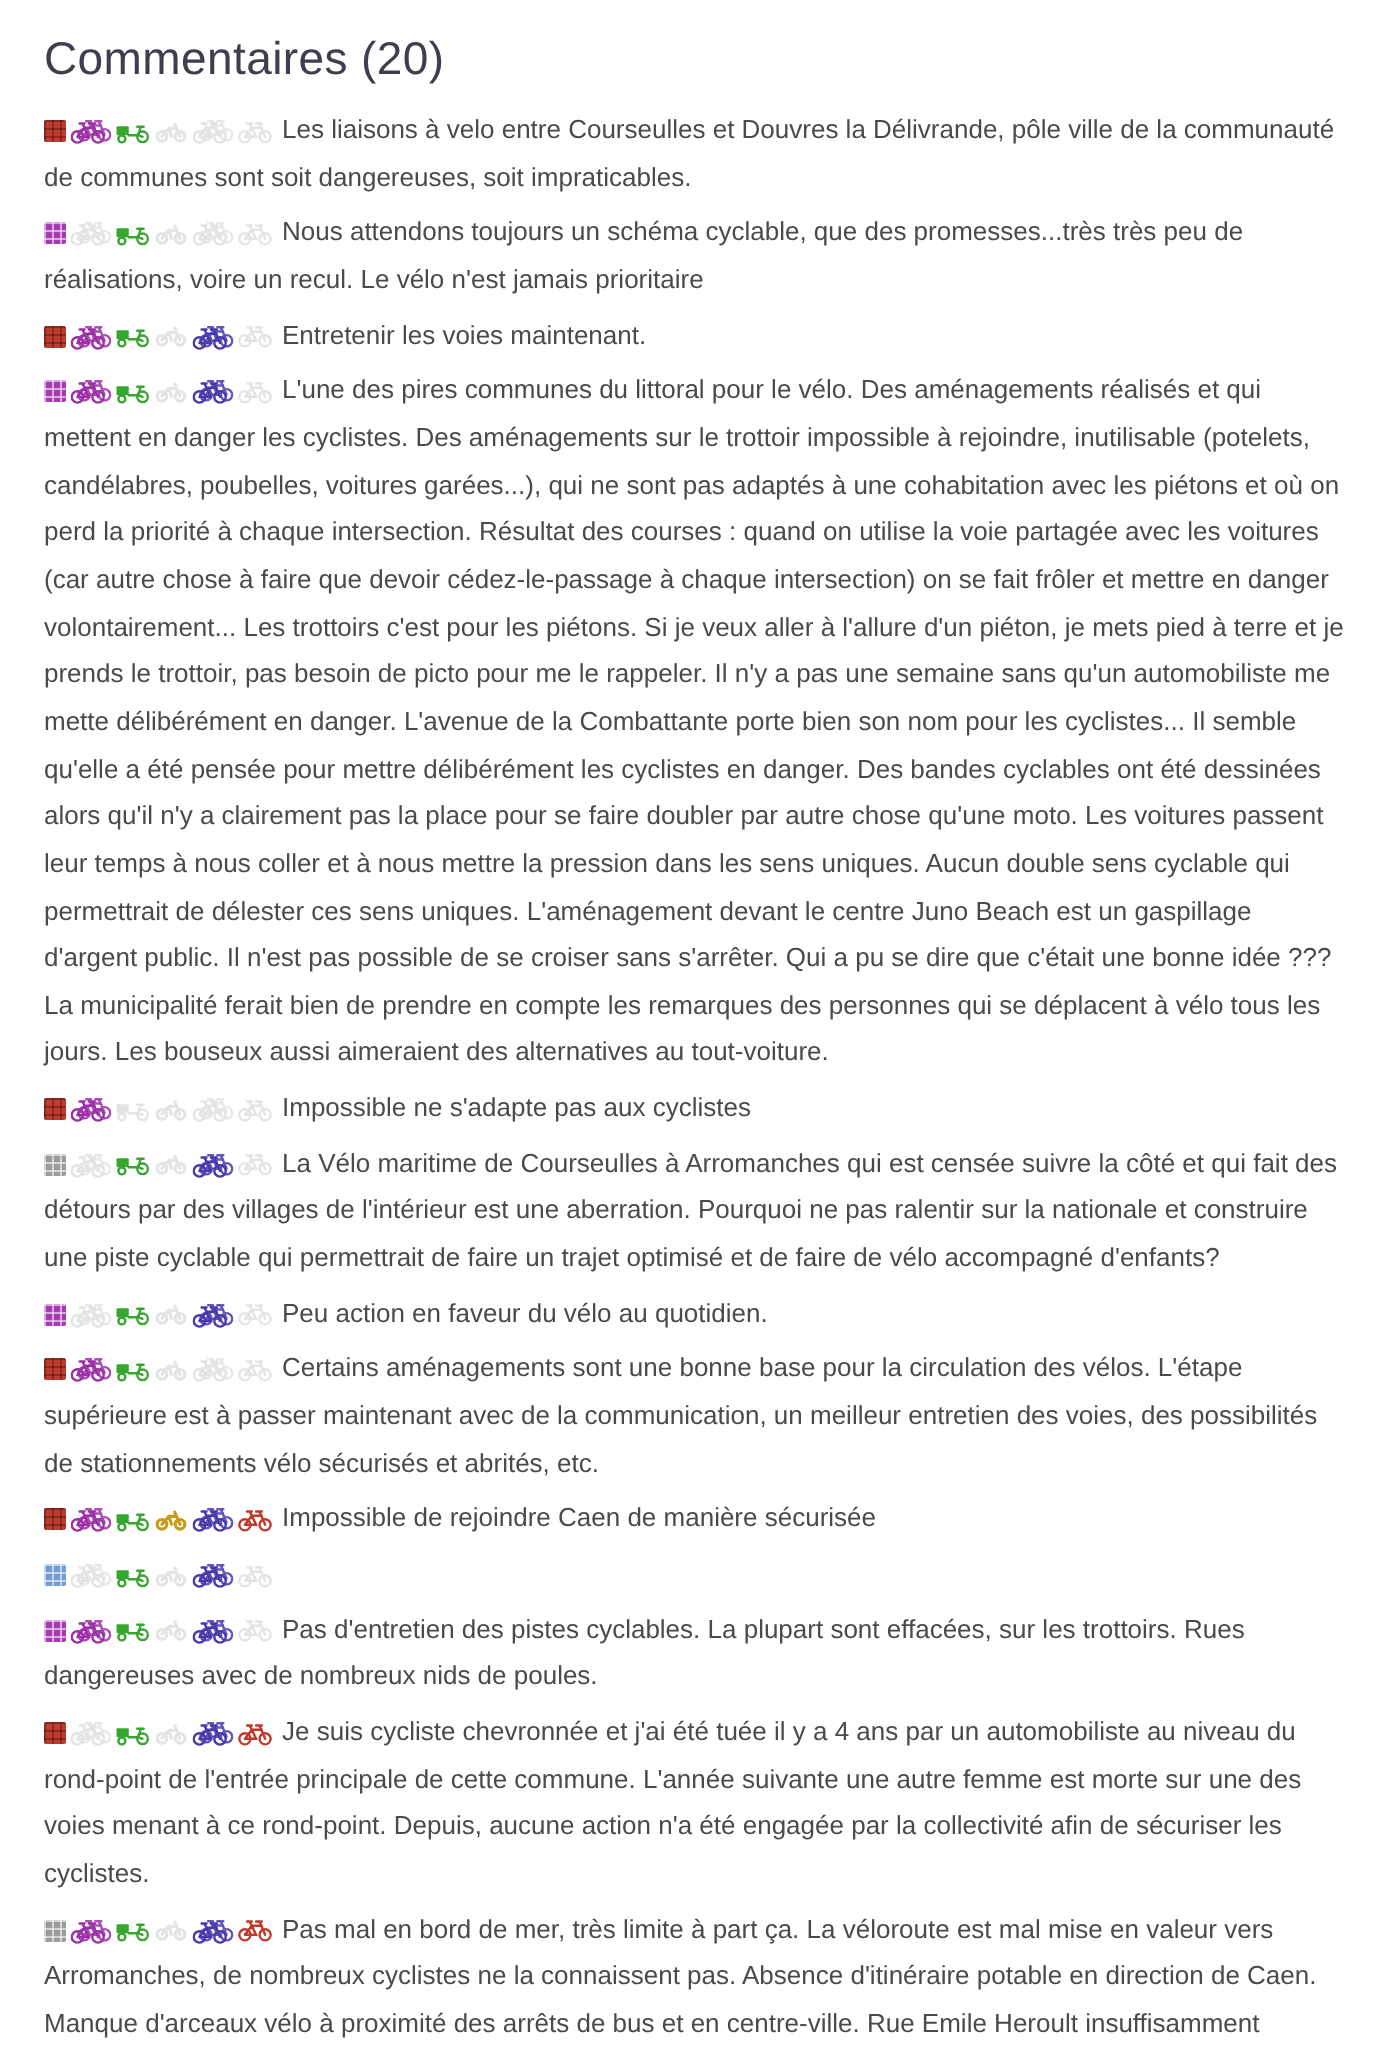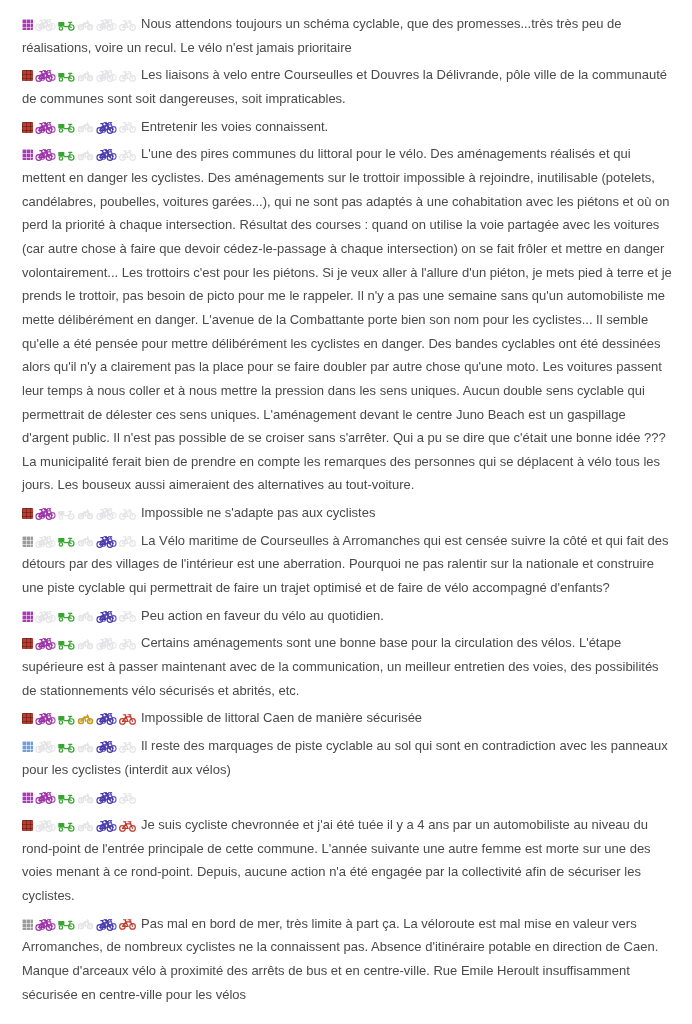--- a/index.html
+++ b/index.html
@@ -49,23 +49,45 @@
         <circle cx="15" cy="30" r="9"></circle>
           <circle cx="49" cy="30" r="9"></circle>
         <path d="M15 30 L28 15 L42 15 L49 30 M28 15 L33 30"></path>
         <path d="M42 15 L39 7"></path>
       </g>
     </symbol>
   </defs>
 </svg>
 
 <div class="page">
+  <h1 class="page-title">Commentaires (20)</h1>
   <div class="comments" id="comments-list">
   <p class="comment">
     <span class="icons">
+          <span class="sq grid-dark" style="--sq: #bf3b2f;"></span>
+          <span class="slot" style="color: rgb(156, 48, 168);"><svg class="s-bike2">
+              <use href="#i-bike2"></use>
+            </svg></span>
+          <span class="slot" style="color: rgb(54, 166, 47);"><svg class="s-bike">
+              <use href="#i-cargo"></use>
+            </svg></span>
+          <span class="slot" style="color: rgb(228, 228, 230);"><svg class="s-bike">
+              <use href="#i-kids"></use>
+            </svg></span>
+          <span class="slot" style="color: rgb(228, 228, 230);"><svg class="s-bike2">
+              <use href="#i-bike2"></use>
+            </svg></span>
+          <span class="slot" style="color: rgb(228, 228, 230);"><svg class="s-bike">
+              <use href="#i-bike"></use>
+            </svg></span>
+        </span><span class="txt">Les liaisons à velo entre Courseulles et Douvres la Délivrande, pôle ville de la communauté de communes sont soit dangereuses, soit impraticables.</span>
+  </p>
+
+  <p class="comment">
+    <span class="icons">
           <span class="sq grid-light" style="--sq: #a93ab5;"></span>
           <span class="slot" style="color: rgb(228, 228, 230);"><svg class="s-bike2">
               <use href="#i-bike2"></use>
             </svg></span>
           <span class="slot" style="color: rgb(54, 166, 47);"><svg class="s-bike">
               <use href="#i-cargo"></use>
             </svg></span>
           <span class="slot" style="color: rgb(228, 228, 230);"><svg class="s-bike">
               <use href="#i-kids"></use>
             </svg></span>
@@ -83,48 +105,27 @@
           <span class="sq grid-dark" style="--sq: #bf3b2f;"></span>
           <span class="slot" style="color: rgb(156, 48, 168);"><svg class="s-bike2">
               <use href="#i-bike2"></use>
             </svg></span>
           <span class="slot" style="color: rgb(54, 166, 47);"><svg class="s-bike">
               <use href="#i-cargo"></use>
             </svg></span>
           <span class="slot" style="color: rgb(228, 228, 230);"><svg class="s-bike">
               <use href="#i-kids"></use>
             </svg></span>
-          <span class="slot" style="color: rgb(228, 228, 230);"><svg class="s-bike2">
-              <use href="#i-bike2"></use>
-            </svg></span>
-          <span class="slot" style="color: rgb(228, 228, 230);"><svg class="s-bike">
-              <use href="#i-bike"></use>
-            </svg></span>
-        </span><span class="txt">Les liaisons à velo entre Courseulles et Douvres la Délivrande, pôle ville de la communauté de communes sont soit dangereuses, soit impraticables.</span>
-  </p>
-
-  <p class="comment">
-    <span class="icons">
-          <span class="sq grid-dark" style="--sq: #bf3b2f;"></span>
-          <span class="slot" style="color: rgb(156, 48, 168);"><svg class="s-bike2">
-              <use href="#i-bike2"></use>
-            </svg></span>
-          <span class="slot" style="color: rgb(54, 166, 47);"><svg class="s-bike">
-              <use href="#i-cargo"></use>
-            </svg></span>
-          <span class="slot" style="color: rgb(228, 228, 230);"><svg class="s-bike">
-              <use href="#i-kids"></use>
-            </svg></span>
-          <span class="slot" style="color: rgb(72, 57, 173);"><svg class="s-bike2">
-              <use href="#i-bike2"></use>
-            </svg></span>
-          <span class="slot" style="color: rgb(228, 228, 230);"><svg class="s-bike">
-              <use href="#i-bike"></use>
-            </svg></span>
-        </span><span class="txt">Entretenir les voies connaissent.</span>
+          <span class="slot" style="color: rgb(72, 57, 173);"><svg class="s-bike2">
+              <use href="#i-bike2"></use>
+            </svg></span>
+          <span class="slot" style="color: rgb(228, 228, 230);"><svg class="s-bike">
+              <use href="#i-bike"></use>
+            </svg></span>
+        </span><span class="txt">Entretenir les voies maintenant.</span>
   </p>
 
   <p class="comment">
     <span class="icons">
           <span class="sq grid-light" style="--sq: #a93ab5;"></span>
           <span class="slot" style="color: rgb(156, 48, 168);"><svg class="s-bike2">
               <use href="#i-bike2"></use>
             </svg></span>
           <span class="slot" style="color: rgb(54, 166, 47);"><svg class="s-bike">
               <use href="#i-cargo"></use>
@@ -236,63 +237,63 @@
             </svg></span>
           <span class="slot" style="color: rgb(199, 156, 30);"><svg class="s-bike">
               <use href="#i-kids"></use>
             </svg></span>
           <span class="slot" style="color: rgb(72, 57, 173);"><svg class="s-bike2">
               <use href="#i-bike2"></use>
             </svg></span>
           <span class="slot" style="color: rgb(192, 57, 43);"><svg class="s-bike">
               <use href="#i-bike"></use>
             </svg></span>
-        </span><span class="txt">Impossible de littoral Caen de manière sécurisée</span>
+        </span><span class="txt">Impossible de rejoindre Caen de manière sécurisée</span>
   </p>
 
   <p class="comment">
     <span class="icons">
           <span class="sq grid-light" style="--sq: #6f9ed9;"></span>
           <span class="slot" style="color: rgb(228, 228, 230);"><svg class="s-bike2">
               <use href="#i-bike2"></use>
             </svg></span>
           <span class="slot" style="color: rgb(54, 166, 47);"><svg class="s-bike">
               <use href="#i-cargo"></use>
             </svg></span>
           <span class="slot" style="color: rgb(228, 228, 230);"><svg class="s-bike">
               <use href="#i-kids"></use>
             </svg></span>
           <span class="slot" style="color: rgb(72, 57, 173);"><svg class="s-bike2">
               <use href="#i-bike2"></use>
             </svg></span>
           <span class="slot" style="color: rgb(228, 228, 230);"><svg class="s-bike">
               <use href="#i-bike"></use>
             </svg></span>
-        </span><span class="txt">Il reste des marquages de piste cyclable au sol qui sont en contradiction avec les panneaux pour les cyclistes (interdit aux vélos)</span>
+        </span>
   </p>
 
   <p class="comment">
     <span class="icons">
           <span class="sq grid-light" style="--sq: #a93ab5;"></span>
           <span class="slot" style="color: rgb(156, 48, 168);"><svg class="s-bike2">
               <use href="#i-bike2"></use>
             </svg></span>
           <span class="slot" style="color: rgb(54, 166, 47);"><svg class="s-bike">
               <use href="#i-cargo"></use>
             </svg></span>
           <span class="slot" style="color: rgb(228, 228, 230);"><svg class="s-bike">
               <use href="#i-kids"></use>
             </svg></span>
           <span class="slot" style="color: rgb(72, 57, 173);"><svg class="s-bike2">
               <use href="#i-bike2"></use>
             </svg></span>
           <span class="slot" style="color: rgb(228, 228, 230);"><svg class="s-bike">
               <use href="#i-bike"></use>
             </svg></span>
-        </span>
+        </span><span class="txt">Pas d'entretien des pistes cyclables. La plupart sont effacées, sur les trottoirs. Rues dangereuses avec de nombreux nids de poules.</span>
   </p>
 
   <p class="comment">
     <span class="icons">
           <span class="sq grid-dark" style="--sq: #bf3b2f;"></span>
           <span class="slot" style="color: rgb(228, 228, 230);"><svg class="s-bike2">
               <use href="#i-bike2"></use>
             </svg></span>
           <span class="slot" style="color: rgb(54, 166, 47);"><svg class="s-bike">
               <use href="#i-cargo"></use>

